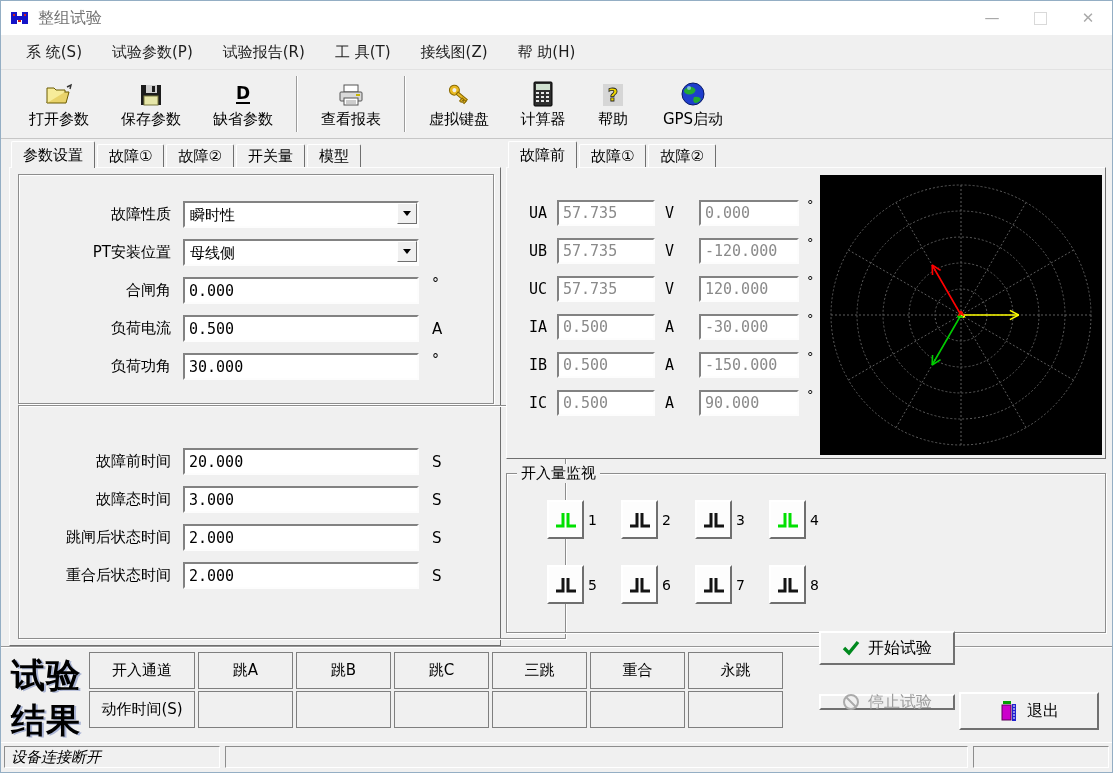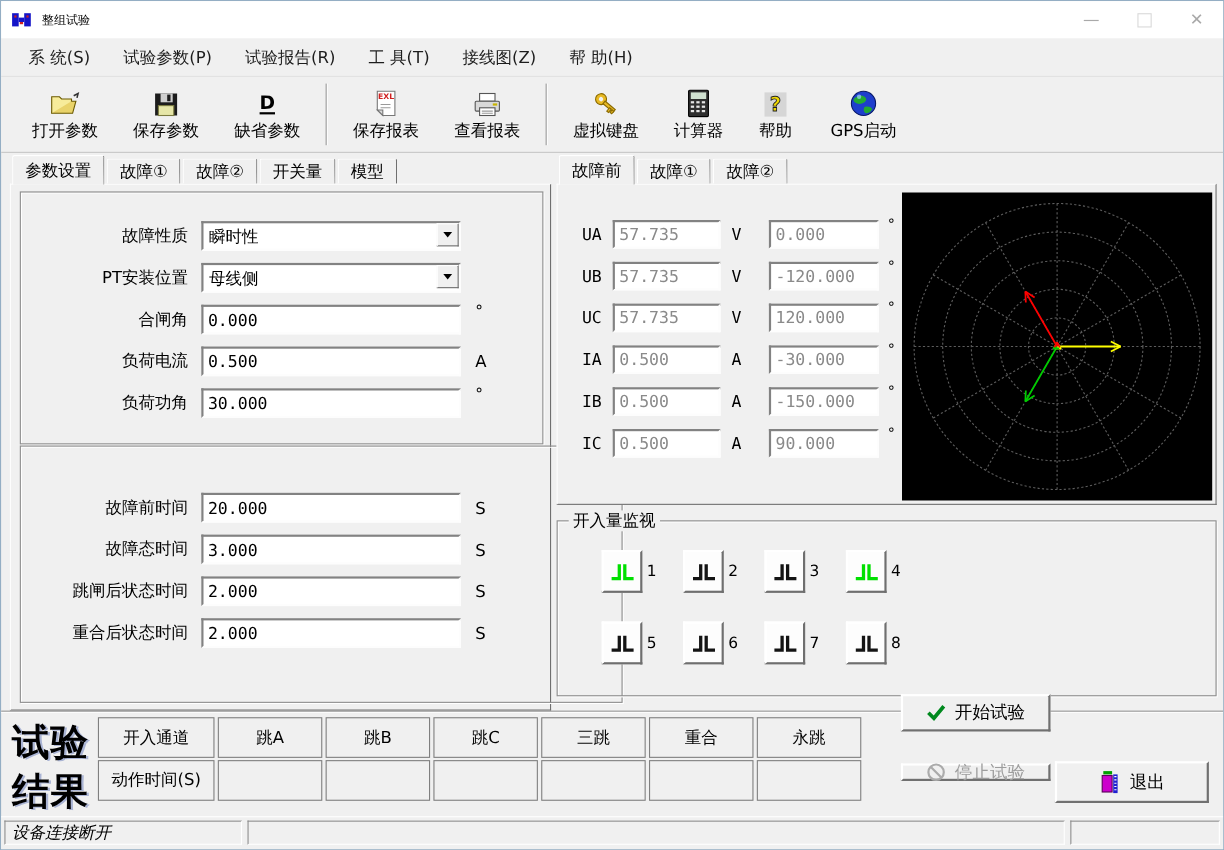--- a/index.html
+++ b/index.html
@@ -6,21 +6,21 @@
   html,body { background:#cfcfcf; }
   .win {
     position:relative; width:1113px; height:773px;
     border:1px solid #94aec4; background:#f0f0f0;
     font-family:"DejaVu Sans", sans-serif; font-size:15px; color:#000;
     overflow:hidden;
   }
   
   .titlebar { height:34px; background:#ffffff; display:flex; align-items:center; }
   .title-icon { width:20px; height:20px; margin-left:9px; flex:0 0 auto; }
-  .title-text { margin-left:8px; font-size:11px; color:#000000; }
+  .title-text { margin-left:8px; font-size:16px; color:#737373; }
   .win-controls { margin-left:auto; display:flex; height:100%; }
   .win-btn { width:48px; height:100%; display:flex; align-items:center; justify-content:center;
              color:#a9a9a9; font-size:15px; }
   .win-btn.max { color:#d9d9d9; }
   
   .menubar { height:34px; display:flex; align-items:center; padding-left:10px; background:#f0f0f0; }
   .menu-item { padding:0 15px; height:28px; display:flex; align-items:center; color:#1d1d1d; }
   
   .toolbar { height:70px; border-top:1px solid #e2e2e2; border-bottom:1px solid #c6c6c6;
              display:flex; align-items:center; padding-left:12px; background:#f0f0f0; }
@@ -149,31 +149,20 @@
     <div class="tool-btn" style="width:92px">
       <span class="ticon">
         <svg width="24" height="24" viewBox="0 0 24 24">
           <text x="12" y="16" text-anchor="middle" font-size="17" font-weight="bold" fill="#000" font-family="DejaVu Sans, sans-serif">D</text>
           <rect x="5" y="19" width="14" height="2" fill="#000"></rect>
         </svg>
       </span>
       <span class="tlabel">缺省参数</span>
     </div>
     <div class="tool-sep"></div>
-    <div class="tool-btn" style="width:92px">
-      <span class="ticon">
-        <svg width="24" height="26" viewBox="0 0 24 26">
-          <path d="M4,2 L20,2 L20,24 L9,24 L4,19 Z" fill="#ffffff" stroke="#777"></path>
-          <path d="M4,19 L9,19 L9,24 Z" fill="#d8d8d8" stroke="#777"></path>
-          <text x="12" y="9" text-anchor="middle" font-size="7" font-weight="bold" fill="#d02020" font-family="DejaVu Sans, sans-serif">EXL</text>
-          <path d="M7,14 h9 M7,17 h9" stroke="#9a9a9a"></path>
-        </svg>
-      </span>
-      <span class="tlabel">保存报表</span>
-    </div>
     <div class="tool-btn" style="width:92px">
       <span class="ticon">
         <svg width="28" height="24" viewBox="0 0 28 24">
           <rect x="7" y="2" width="14" height="7" fill="#ffffff" stroke="#555"></rect>
           <rect x="3" y="9" width="22" height="9" rx="1" fill="#d9d9d9" stroke="#555"></rect>
           <rect x="19" y="11" width="4" height="2" fill="#c8b400"></rect>
           <rect x="7" y="15" width="14" height="7" fill="#ffffff" stroke="#555"></rect>
           <path d="M9,18 h10 M9,20 h10" stroke="#999"></path>
         </svg>
       </span>

